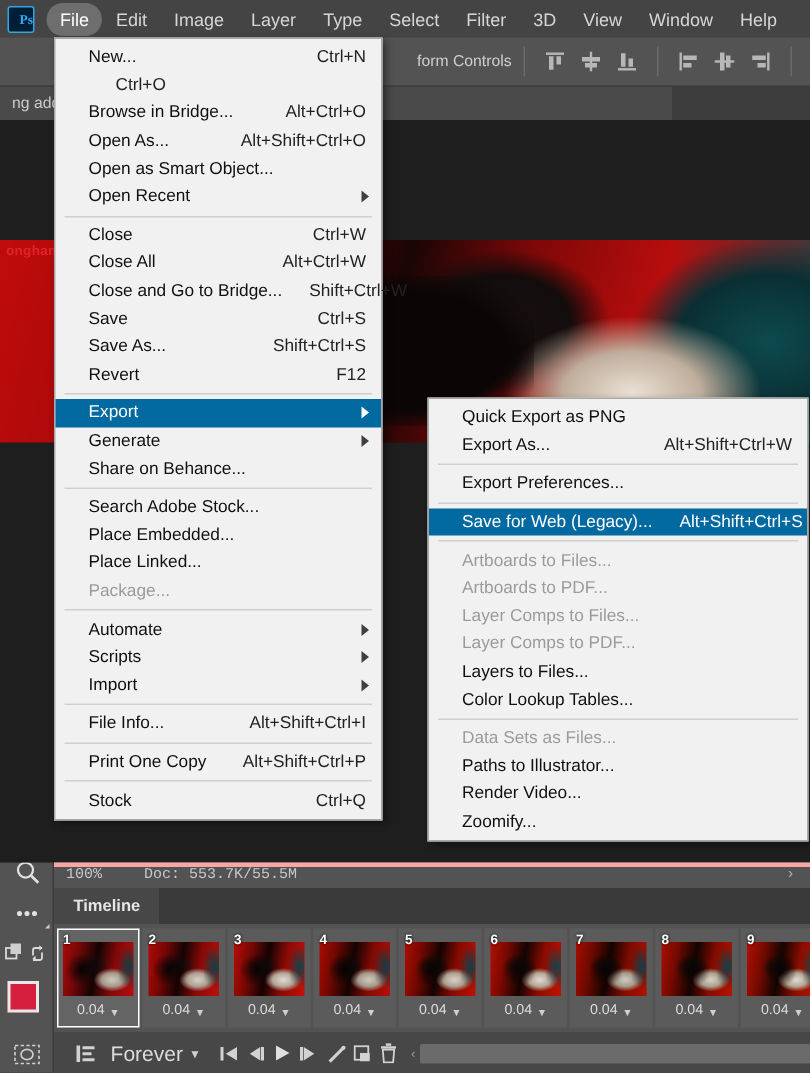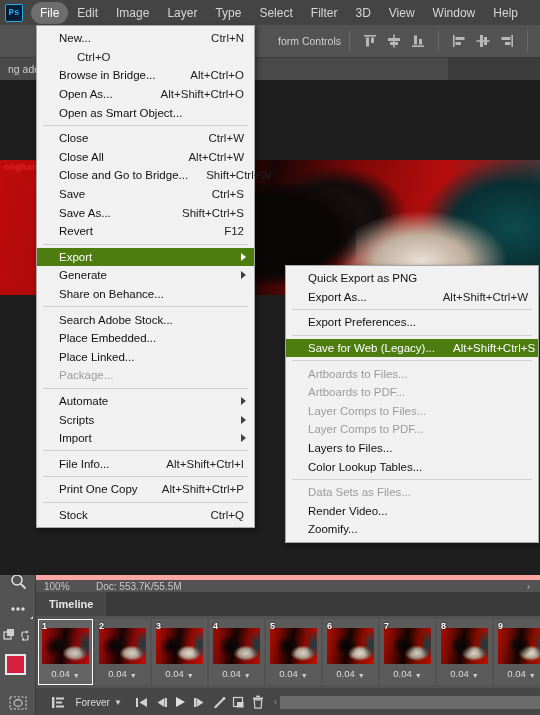--- a/index.html
+++ b/index.html
@@ -15,22 +15,22 @@
 
   
   .menubar {
     position: absolute; left: 0; top: 0; width: 540px; height: 25px;
     background: #444444; display: flex; align-items: center;
   }
   .ps-logo {
     width: 18px; height: 18px; margin: 0 8px 0 5px;
     border: 1px solid #2da9e0; border-radius: 2px;
     background: #001e36; color: #31a8ff;
-    font-size: 9px; font-weight: bold; line-height: 16px; text-align: center;
-    font-family: Liberation Mono, monospace;
+    font-size: 9px; font-weight: bold; line-height: 16px; text-align: right;
+    font-family: Liberation Serif, serif;
   }
   .menubar-item {
     color: #d6d6d6; font-size: 12px; padding: 4px 9px; cursor: default;
     white-space: nowrap;
   }
   .menubar-item.active { background: #6e6e6e; color: #ffffff; border-radius: 11px; }
 
   
   .optionsbar {
     position: absolute; left: 0; top: 25px; width: 540px; height: 33px;
@@ -79,22 +79,22 @@
   .watermark {
     position: absolute; left: 4px; top: 2px;
     font-size: 9px; font-weight: bold; letter-spacing: .2px;
   }
   .watermark .w1 { color: #e2222a; }
   .watermark .w2 { color: #ffffff; }
 
   
   .statusbar {
     position: absolute; left: 36px; top: 575px; width: 504px; height: 17px;
-    background: #535353; display: flex; align-items: flex-end;
-    color: #c7c7c7; font-size: 10px; border-top: 5px solid #fca5a5;
+    background: #535353; display: flex; align-items: flex-start;
+    color: #c7c7c7; font-size: 10px; border-top: 3px solid #fca5a5; font-family: Liberation Mono, monospace;
   }
   .statusbar .zoom { width: 60px; padding-left: 8px; }
   .statusbar .docinfo { flex: 1; }
   .statusbar .arrow { padding-right: 10px; color: #b0b0b0; }
 
   
   .timeline-panel {
     position: absolute; left: 36px; top: 592px; width: 504px; height: 123px;
     background: #474747;
   }
@@ -146,21 +146,21 @@
 
   .timeline-footer {
     position: absolute; left: 0; bottom: 0; width: 504px; height: 26px;
     background: #474747; display: flex; align-items: center;
     padding-left: 12px; gap: 0px;
   }
   .tf-btn {
     width: 26px; height: 20px; display: flex; align-items: center;
     justify-content: center; color: #d2d2d2; font-size: 11px;
   }
-  .tf-loop { color: #dcdcdc; font-size: 10px; margin: 0 4px 0 8px; }
+  .tf-loop { color: #dcdcdc; font-size: 14px; margin: 0 4px 0 8px; }
   .tf-caret { font-size: 8px; color: #d0d0d0; margin-right: 10px; }
   .tf-scrollwrap { margin-left: 6px; display: flex; align-items: center; flex: 1; }
   .tf-scrollarrow { color: #9a9a9a; font-size: 9px; margin-right: 3px; }
   .tf-scrollbar {
     height: 13px; background: #6b6b6b; border-radius: 1px; width: 260px;
   }
 
   
   .toolbar {
     position: absolute; left: 0; top: 25px; width: 36px; height: 690px;
@@ -207,21 +207,21 @@
   }
   #file-menu { left: 36px; top: 25px; width: 219px; }
   #export-menu { left: 285px; top: 265px; width: 254px; }
   .mi {
     position: relative; height: 18.6px; display: flex; align-items: center;
     padding: 0 10px 0 22px; white-space: nowrap; cursor: default;
   }
   .mi .lbl { flex: 1; }
   .mi .sc { color: #222; padding-left: 18px; }
   .mi.disabled .lbl, .mi.disabled .sc { color: #9b9b9b; }
-  .mi.hl { background: #4d7c0f; }
+  .mi.hl { background: #0369a1; }
   .mi.hl .lbl, .mi.hl .sc { color: #ffffff; }
   .mi .sub {
     position: absolute; right: 8px; top: 50%; margin-top: -4px;
     width: 0; height: 0;
     border-top: 4px solid transparent; border-bottom: 4px solid transparent;
     border-left: 5px solid #404040;
   }
   .mi.hl .sub { border-left-color: #ffffff; }
   .sep { height: 1px; background: #cfcfcf; margin: 3px 6px; }
 </style>
@@ -677,20 +677,24 @@
         <span class="lbl">Browse in Bridge...</span>
         <span class="sc">Alt+Ctrl+O</span>
       </div>
       <div class="mi">
         <span class="lbl">Open As...</span>
         <span class="sc">Alt+Shift+Ctrl+O</span>
       </div>
       <div class="mi">
         <span class="lbl">Open as Smart Object...</span>
       </div>
+      <div class="mi">
+        <span class="lbl">Open Recent</span>
+        <span class="sub"></span>
+      </div>
       <div class="sep"></div>
       <div class="mi">
         <span class="lbl">Close</span>
         <span class="sc">Ctrl+W</span>
       </div>
       <div class="mi">
         <span class="lbl">Close All</span>
         <span class="sc">Alt+Ctrl+W</span>
       </div>
       <div class="mi">
@@ -798,20 +802,23 @@
         <span class="lbl">Layers to Files...</span>
       </div>
       <div class="mi">
         <span class="lbl">Color Lookup Tables...</span>
       </div>
       <div class="sep"></div>
       <div class="mi disabled">
         <span class="lbl">Data Sets as Files...</span>
       </div>
       <div class="mi">
+        <span class="lbl">Paths to Illustrator...</span>
+      </div>
+      <div class="mi">
         <span class="lbl">Render Video...</span>
       </div>
       <div class="mi">
         <span class="lbl">Zoomify...</span>
       </div>
     </div>
 
 </div>
 
 </body></html>

